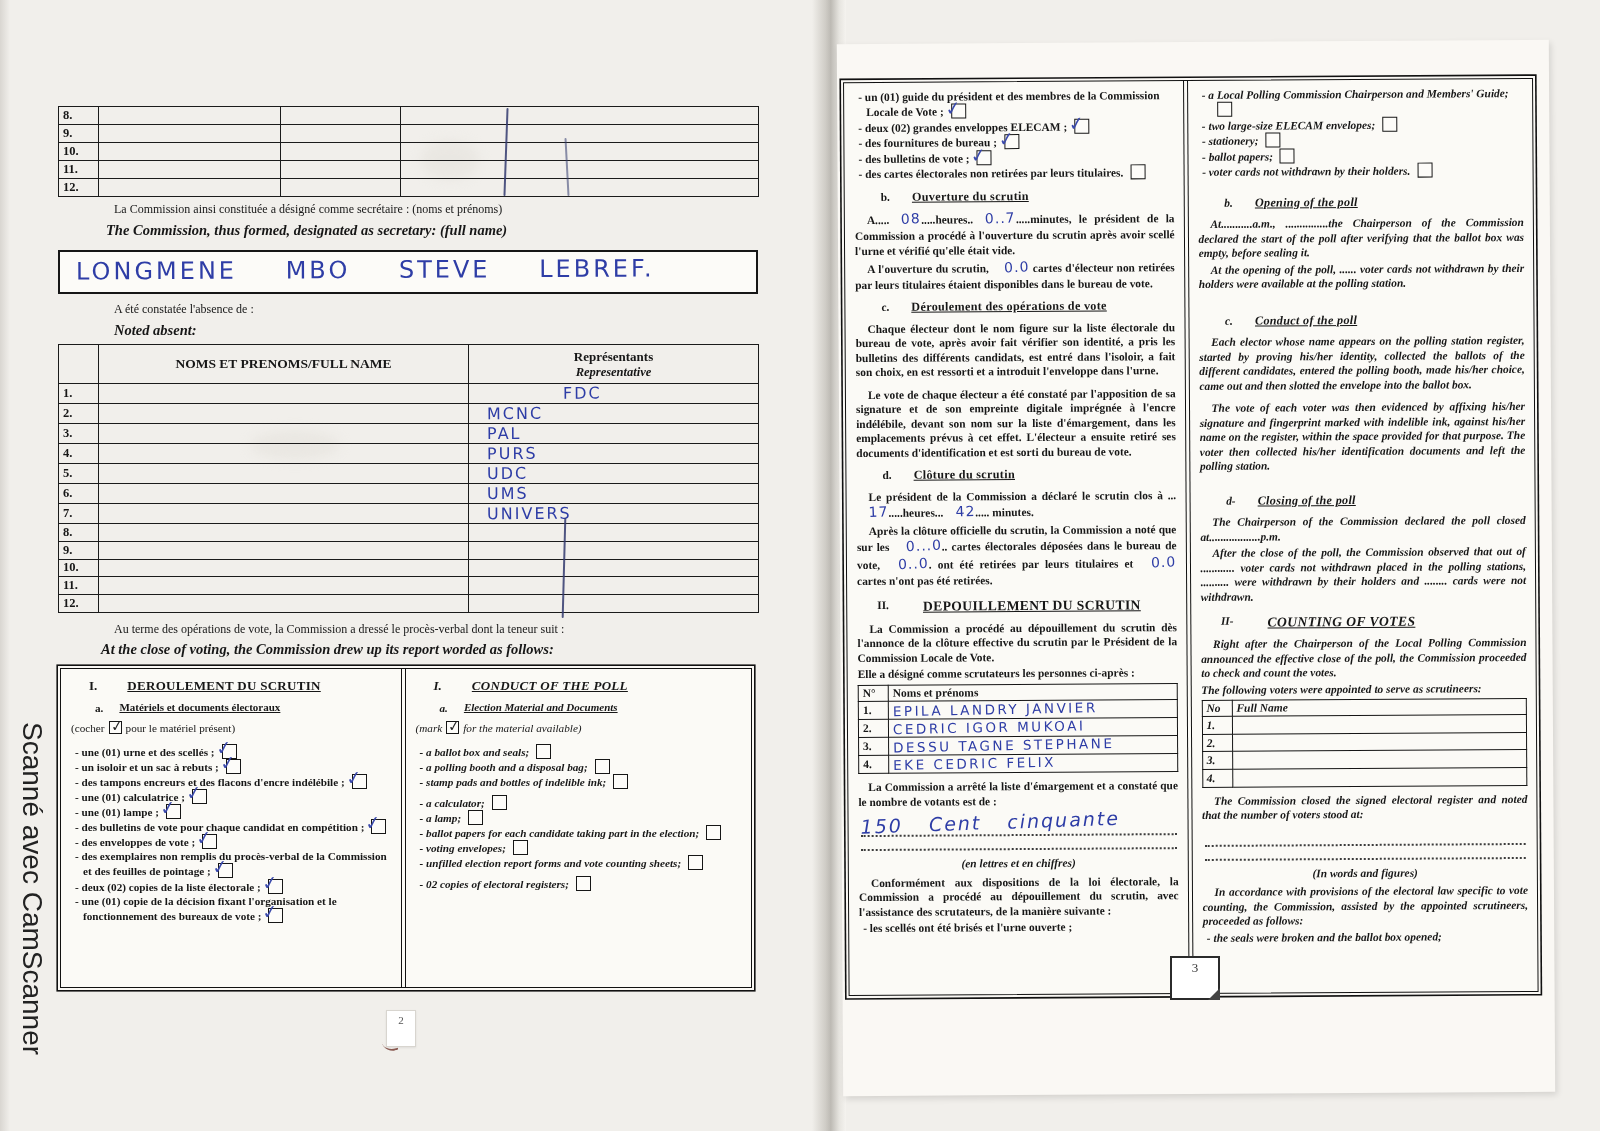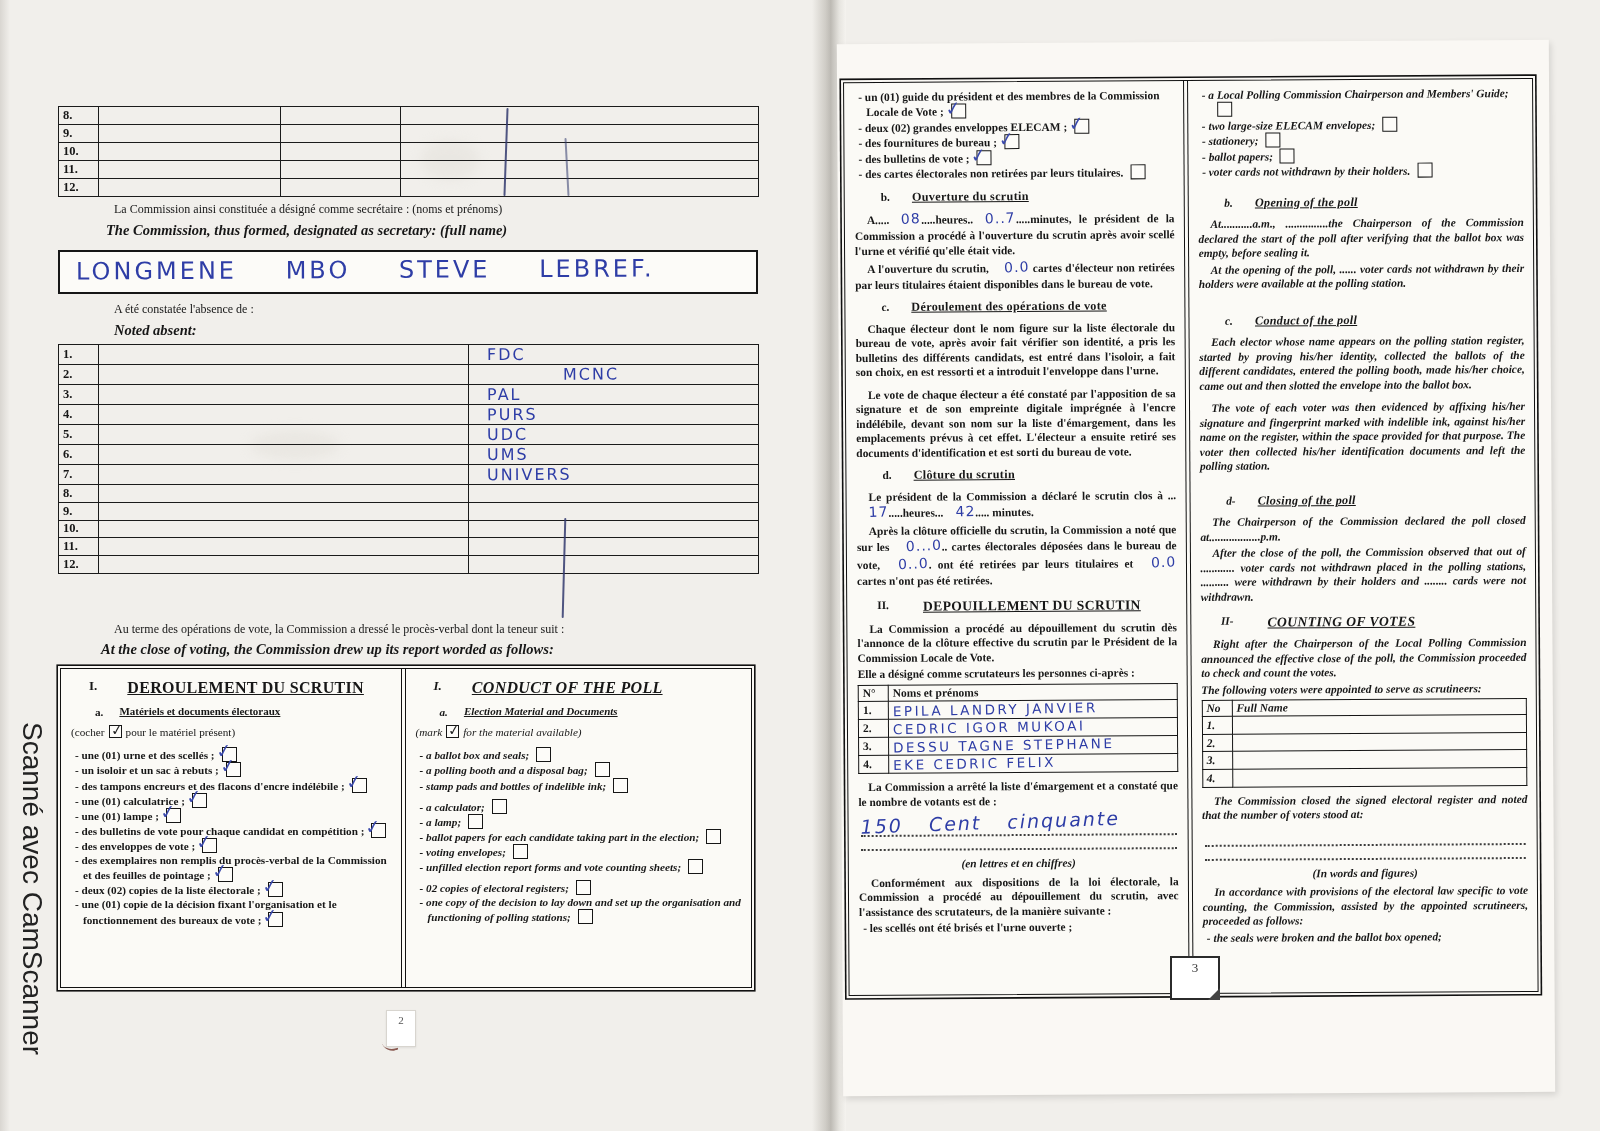--- a/index.html
+++ b/index.html
@@ -52,21 +52,21 @@
   
   .dbox{position:absolute;border:1.6px solid #111;box-shadow:0 0 0 2px #faf8f4,0 0 0 3.6px #111;
         background:#fbfaf6;display:flex;}
   .dbox1{left:2px;top:570px;width:690px;height:318px;}
   .coldiv{width:3px;border-left:1.6px solid #111;border-right:1.6px solid #111;}
   .col{padding:7px 9px 6px 10px;font-size:11.2px;line-height:1.26;}
   .col-fr1{width:322px;font-weight:700;}
   .col-en1{width:328px;font-weight:700;font-style:italic;}
   .hrow{display:flex;gap:30px;margin:2px 0 7px 18px;}
   .hrow .num{font-weight:700;font-size:13px;}
-  .htitle{font-weight:700;font-size:16px;text-decoration:underline;letter-spacing:.3px;}
+  .htitle{font-weight:700;font-size:13px;text-decoration:underline;letter-spacing:.3px;}
   .subrow{display:flex;gap:16px;margin:0 0 6px 24px;}
   .subtitle{font-weight:700;font-size:11px;text-decoration:underline;}
   .p{text-align:justify;text-indent:12px;margin:0 0 2px;}
   .markline{text-align:left;margin:2px 0 8px;font-weight:400;}
   .ci{padding-left:12px;text-indent:-8px;margin:0;}
   .cb{display:inline-block;width:13px;height:13px;border:1.6px solid #161616;vertical-align:-3px;
       margin-left:7px;position:relative;background:#fdfcf9;}
   .cb.on::before{content:"✓";position:absolute;left:1px;top:-9px;font-size:19px;color:#3a49ac;
       font-weight:700;font-family:"DejaVu Sans",sans-serif;transform:rotate(-8deg);font-style:normal;}
   .cb.sm{width:11px;height:11px;margin:0 4px;vertical-align:-2px;}
@@ -173,20 +173,28 @@
   <div class="abs1 line-fr">A été constatée l'absence de :</div>
   <div class="abs2 line-en">Noted absent:</div>
 
   <table class="t2">
     <colgroup>
         <col style="width:40px">
         <col style="width:370px">
         <col style="width:290px">
       </colgroup>
     <tbody>
+        <tr>
+      <th></th>
+      <th>NOMS ET PRENOMS/FULL NAME</th>
+      <th>
+        <span class="rep-h1">Représentants</span>
+        <span class="rep-h2">Representative</span>
+      </th>
+    </tr>
     <tr>
           <td>1.</td>
           <td></td>
           <td><span class="hw">FDC</span></td>
         </tr>
     <tr>
           <td>2.</td>
           <td></td>
           <td><span class="hw">MCNC</span></td>
         </tr>
@@ -286,21 +294,20 @@
       </div>
       <div class="ci">- <span>a ballot box and seals;</span><span class="cb"></span></div>
       <div class="ci">- <span>a polling booth and a disposal bag;</span><span class="cb"></span></div>
       <div class="ci">- <span>stamp pads and bottles of indelible ink;</span><span class="cb"></span></div>
       <div class="ci" style="margin-top:6px">- <span>a calculator;</span><span class="cb"></span></div>
       <div class="ci">- <span>a lamp;</span><span class="cb"></span></div>
       <div class="ci">- <span>ballot papers for each candidate taking part in the election;</span><span class="cb"></span></div>
       <div class="ci">- <span>voting envelopes;</span><span class="cb"></span></div>
       <div class="ci">- <span>unfilled election report forms and vote counting sheets;</span><span class="cb"></span></div>
       <div class="ci" style="margin-top:6px">- <span>02 copies of electoral registers;</span><span class="cb"></span></div>
-      <div class="ci">- <span>one copy of the decision to lay down and set up the organisation and functioning of polling stations;</span><span class="cb"></span></div>
     </div>
   </div>
 </div>
 
 <div class="pm pm1">2</div>
 
 <div class="p2">
   <div class="dbox dbox2">
     <div class="col col-fr2">
       <div class="ci">- <span>un (01) guide du président et des membres de la Commission Locale de Vote ;</span><span class="cb on"></span></div>

